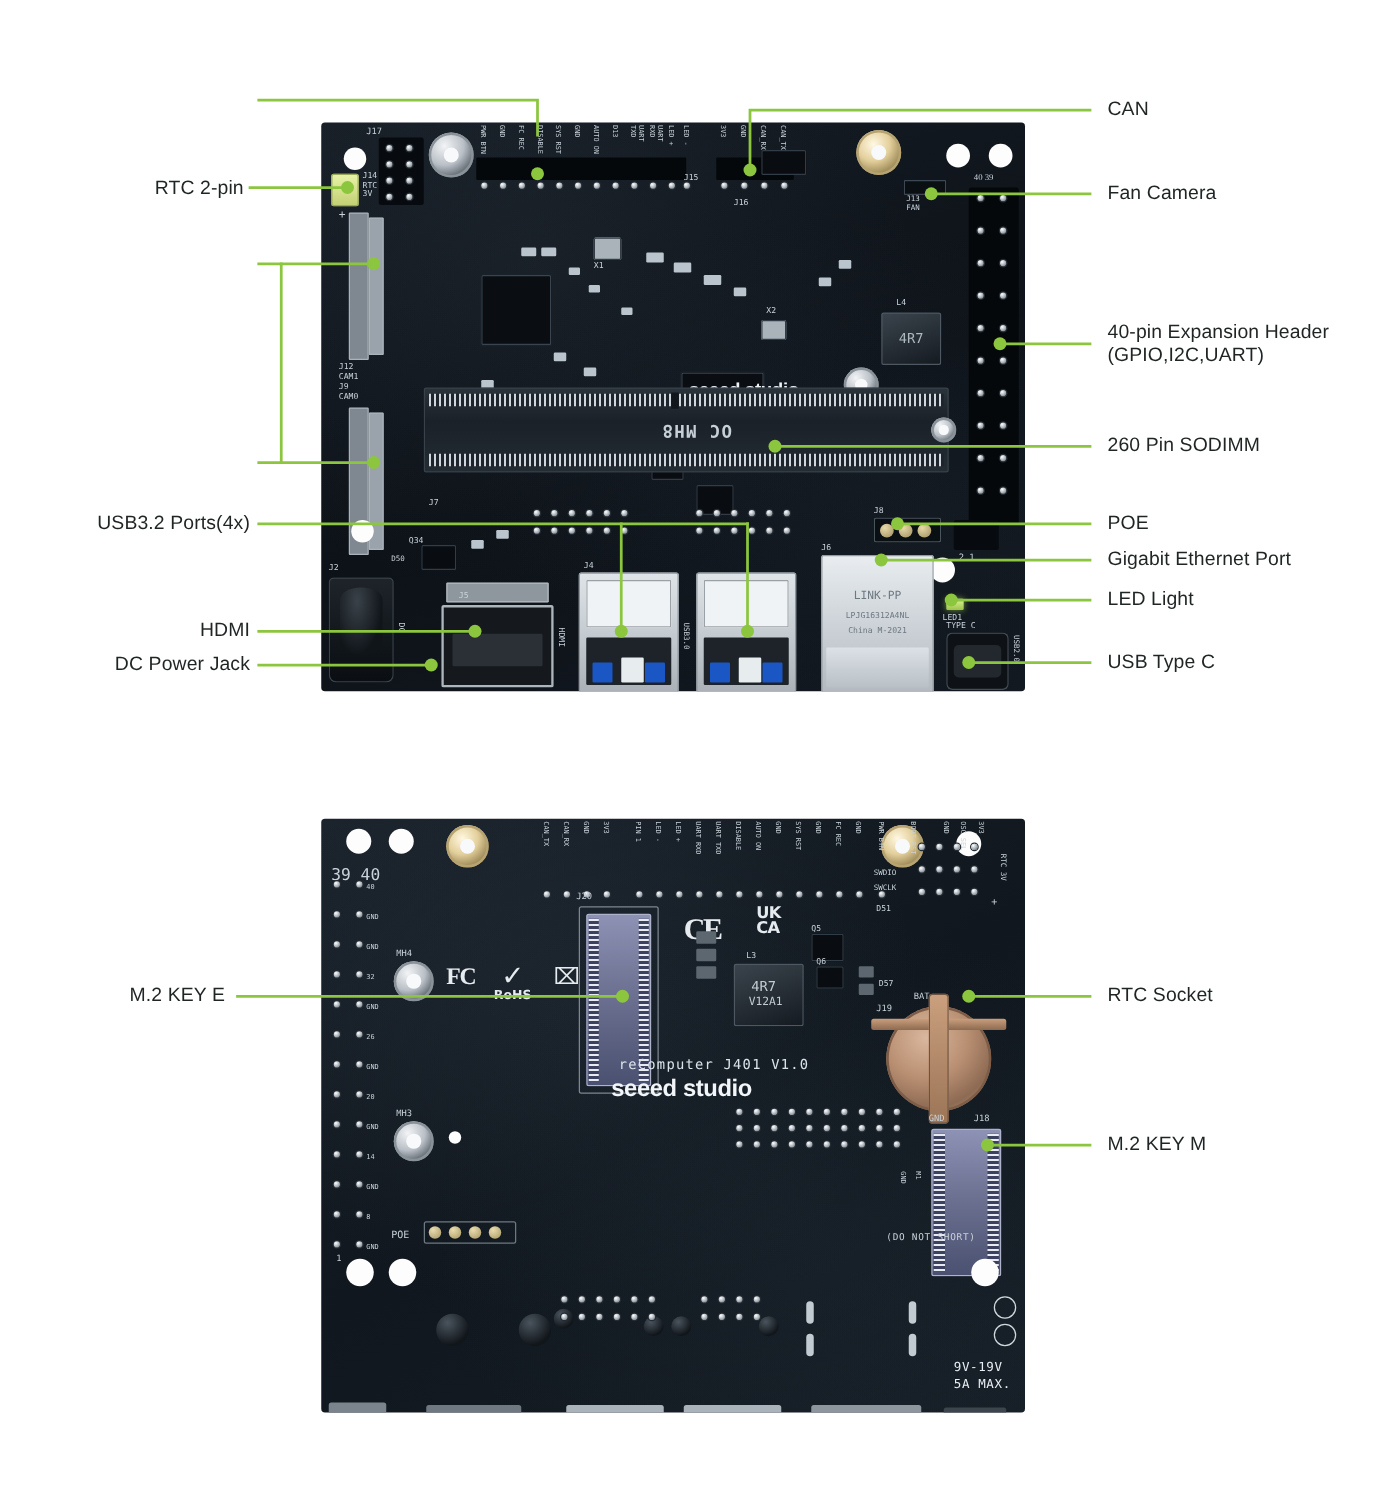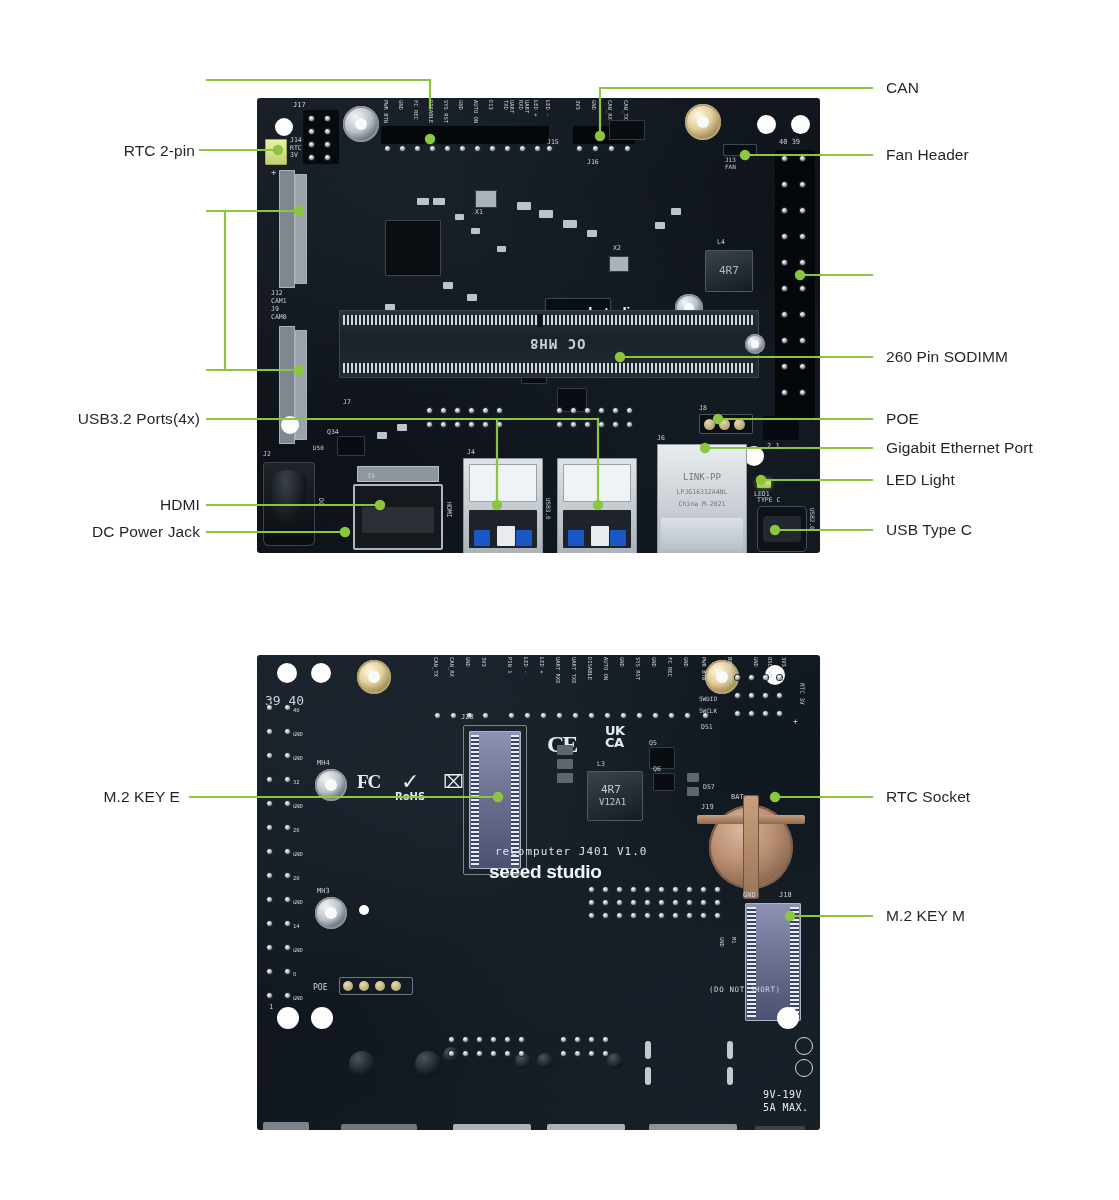--- a/index.html
+++ b/index.html
@@ -278,21 +278,21 @@
     <div class="pad" style="left:128px;top:206px;width:10px;height:7px;"></div>
     <div class="pad" style="left:146px;top:222px;width:10px;height:7px;"></div>
     <div class="pad dark" style="left:236px;top:242px;width:12px;height:8px;"></div>
     <div class="pad dark" style="left:252px;top:228px;width:12px;height:8px;"></div>
     <div class="pad dark" style="left:390px;top:262px;width:12px;height:8px;"></div>
     <div class="pad dark" style="left:412px;top:268px;width:12px;height:8px;"></div>
 
     <div class="silk-logo" style="left:296px;top:200px;font-size:0;">seeed studio</div>
     <div class="silk-logo" style="left:294px;top:206px;font-size:15px;color:#eef3f6;">seeed studio</div>
 
-    <div class="silk" style="left:522px;top:40px;font-size:7px;">40  39</div>
+    <div class="silk" style="left:522px;top:40px;font-size:7px;font-family:Liberation Serif, serif;">40  39</div>
     <div style="position:absolute;left:518px;top:52px;width:40px;height:270px;background:#05080b;border-radius:2px;"></div>
     <div class="pinrow" style="left:525px;top:58px;">
       <div class="pn" style="left:0;top:0"></div>
         <div class="pn" style="left:18px;top:0"></div>
       <div class="pn" style="left:0;top:26px"></div>
         <div class="pn" style="left:18px;top:26px"></div>
       <div class="pn" style="left:0;top:52px"></div>
         <div class="pn" style="left:18px;top:52px"></div>
       <div class="pn" style="left:0;top:78px"></div>
         <div class="pn" style="left:18px;top:78px"></div>
@@ -763,22 +763,24 @@
 
 
   <div class="label right-al" style="left:0px; top:409px; width:200px;">USB3.2 Ports(4x)</div>
 
   <div class="label right-al" style="left:0px; top:495px; width:200px;">HDMI</div>
 
   <div class="label right-al" style="left:0px; top:522px; width:200px;">DC Power Jack</div>
 
   <div class="label left-al" style="left:886px; top:78px; width:230px;">CAN</div>
 
-  <div class="label left-al" style="left:886px; top:145px; width:230px;">Fan Header</div>
-
+  <div class="label left-al" style="left:886px; top:145px; width:230px;">Fan Camera</div>
+
+  <div class="label left-al" style="left:886px; top:256px; width:233px;">40-pin Expansion Header
+(GPIO,I2C,UART)</div>
 
   <div class="label left-al" style="left:886px; top:347px; width:230px;">260 Pin SODIMM</div>
 
   <div class="label left-al" style="left:886px; top:409px; width:230px;">POE</div>
 
   <div class="label left-al" style="left:886px; top:438px; width:230px;">Gigabit Ethernet Port</div>
 
   <div class="label left-al" style="left:886px; top:470px; width:230px;">LED Light</div>
 
   <div class="label left-al" style="left:886px; top:520px; width:230px;">USB Type C</div>

